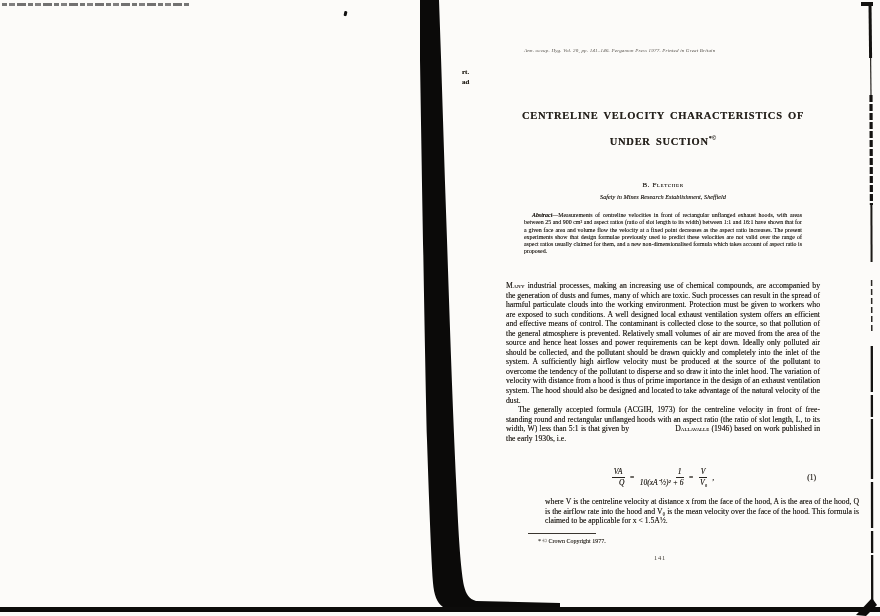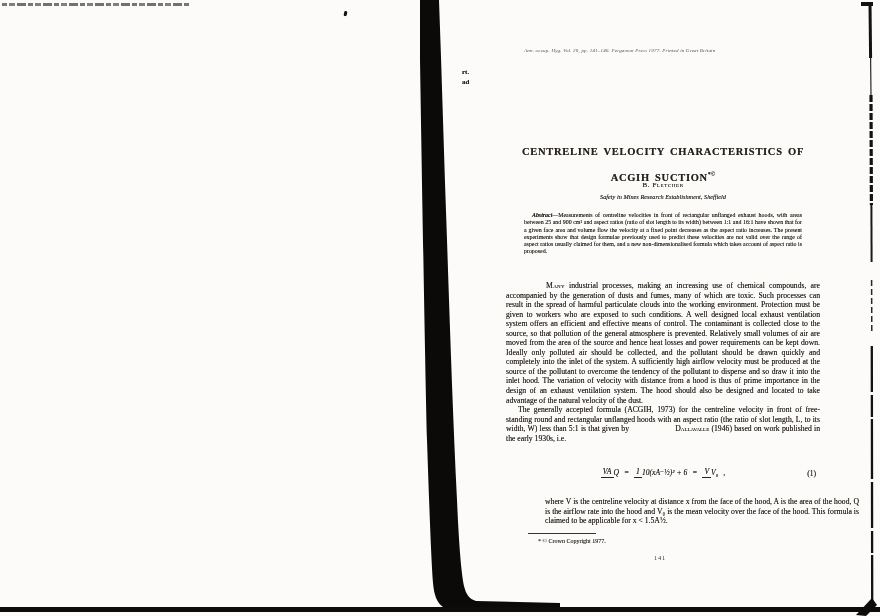--- a/index.html
+++ b/index.html
@@ -15,42 +15,42 @@
 
   .frag{position:absolute;left:462px;font-size:7px;font-weight:bold;color:#2a261f;z-index:2;}
   .frag1{top:68px;} .frag2{top:78px;}
 
   svg.overlay{position:absolute;left:0;top:0;z-index:3;pointer-events:none;}
 
   .journal-header{position:absolute;left:524px;top:48px;width:290px;font-style:italic;
     font-size:5px;letter-spacing:.2px;color:#55504a;white-space:nowrap;}
 
   .title{position:absolute;left:506px;top:110px;width:314px;text-align:center;
-    font-weight:bold;font-size:10.5px;line-height:11.6px;letter-spacing:.7px;word-spacing:2px;margin-top:36px;}
+    font-weight:bold;font-size:10.5px;line-height:11.6px;letter-spacing:.7px;word-spacing:2px;}
   .title sup{font-size:6px;letter-spacing:0;}
 
   .author{position:absolute;left:506px;top:181px;width:314px;text-align:center;
     font-size:7px;font-variant:small-caps;letter-spacing:.6px;}
   .affiliation{position:absolute;left:506px;top:193px;width:314px;text-align:center;
     font-style:italic;font-size:6.3px;}
 
   .abstract{position:absolute;left:524px;top:212px;width:278px;text-align:justify;
     font-size:5.9px;line-height:7.3px;text-indent:8px;}
   .ab-label{font-weight:bold;font-style:italic;}
 
   .body-text{position:absolute;left:506px;top:281px;width:314px;text-align:justify;
     font-size:7.7px;line-height:9.55px;}
   .body-text p{margin:0;}
   .body-text p.indent{text-indent:12px;}
-  .lead{font-variant:small-caps;letter-spacing:.3px;margin-left:40px;}
+  .lead{font-variant:small-caps;letter-spacing:.3px;}
   .smallcaps{font-variant:small-caps;padding-left:44px;}
 
   .equation{position:absolute;left:506px;top:468px;width:314px;display:flex;gap:5px;
     justify-content:center;align-items:center;font-style:italic;font-size:7.6px;}
-  .frac{display:inline-flex;flex-direction:row;align-items:flex-start;line-height:1;}
+  .frac{display:inline-flex;flex-direction:column;align-items:flex-end;line-height:1;font-family:Liberation Serif, serif;}
   .frac .top{padding:0 2px 1.2px 2px;border-bottom:.8px solid #26221d;}
   .frac .bot{padding-top:1.2px;}
   .eq-number{position:absolute;right:4px;top:50%;transform:translateY(-50%);font-style:normal;}
 
   .para3{position:absolute;left:506px;top:497px;width:314px;text-align:justify;
     font-size:7.7px;line-height:9.55px;margin-left:39px;}
 
   .fn-rule{position:absolute;left:528px;top:533px;width:68px;border-top:1px solid #3a352f;}
   .footnote{position:absolute;left:538px;top:538px;font-size:6px;color:#332f29;}
 
@@ -86,21 +86,21 @@
     <line x1="871.8" y1="346" x2="872.2" y2="606" stroke="#141210" stroke-width="2.3" stroke-dasharray="46 3 22 2 60 3"></line>
 
     <path fill="#0d0c0b" d="M856,615 L872,598 L877,605 L866,616 Z"></path>
   </svg>
 
   <div class="journal-header">Ann. occup. Hyg. Vol. 20, pp. 141–146. Pergamon Press 1977. Printed in Great Britain</div>
 
   <div class="title soft">
     <span>CENTRELINE VELOCITY CHARACTERISTICS OF</span><br>
     <br>
-    <span>ACGIH SUCTION</span><sup>*©</sup>
+    <span>UNDER SUCTION</span><sup>*©</sup>
   </div>
 
   <div class="author soft">B. Fletcher</div>
   <div class="affiliation soft">Safety in Mines Research Establishment, Sheffield</div>
 
   <div class="abstract soft">
     <span class="ab-label">Abstract</span><span>—Measurements of centreline velocities in front of rectangular unflanged exhaust hoods, with areas between 25 and 900 cm² and aspect ratios (ratio of slot length to its width) between 1:1 and 16:1 have shown that for a given face area and volume flow the velocity at a fixed point decreases as the aspect ratio increases. The present experiments show that design formulae previously used to predict these velocities are not valid over the range of aspect ratios usually claimed for them, and a new non-dimensionalised formula which takes account of aspect ratio is proposed.</span>
   </div>
 
   <div class="body-text soft">

